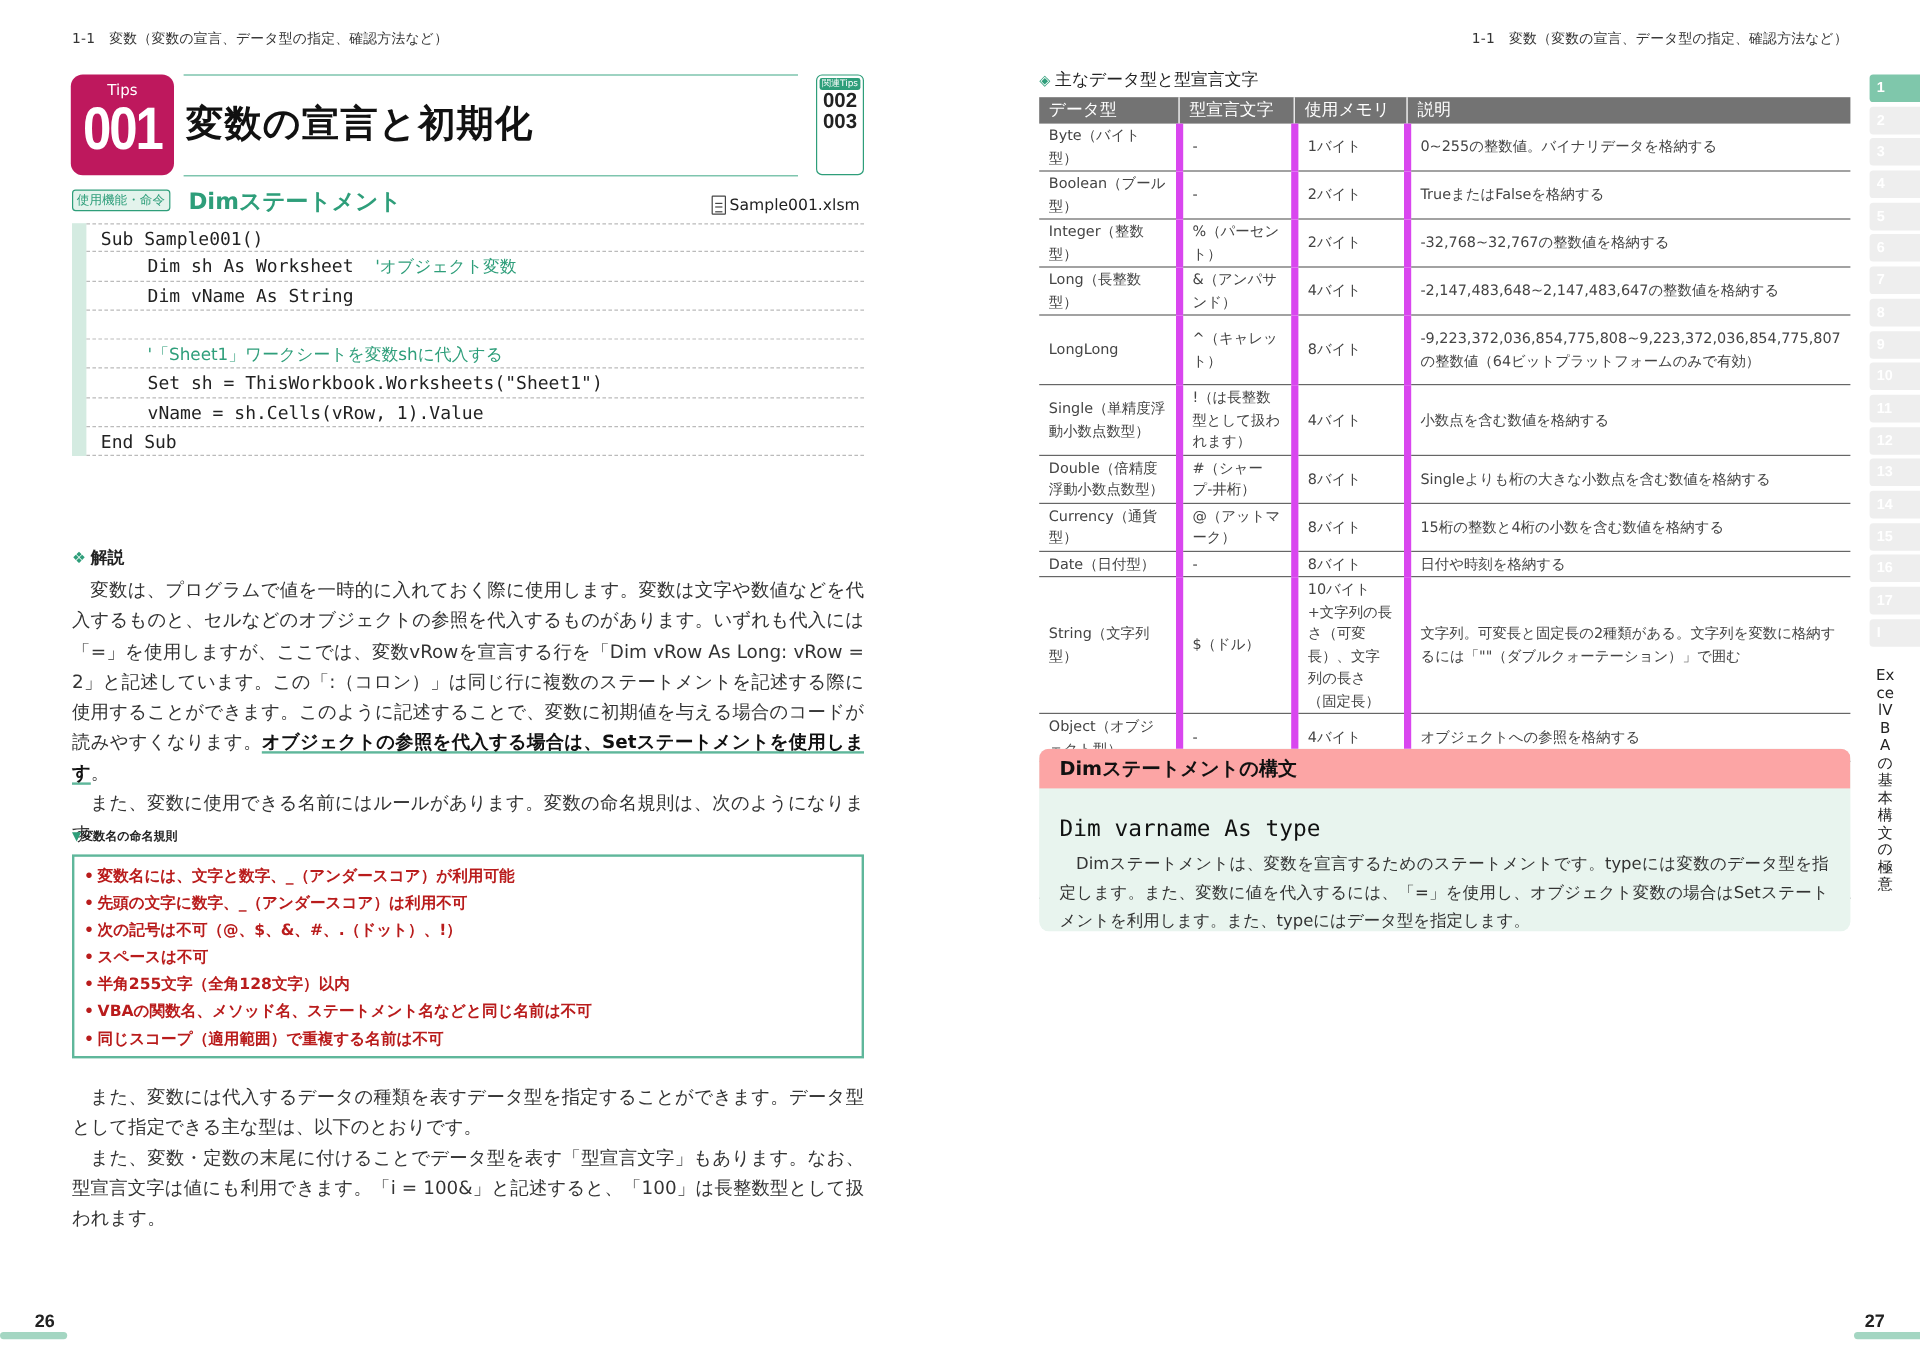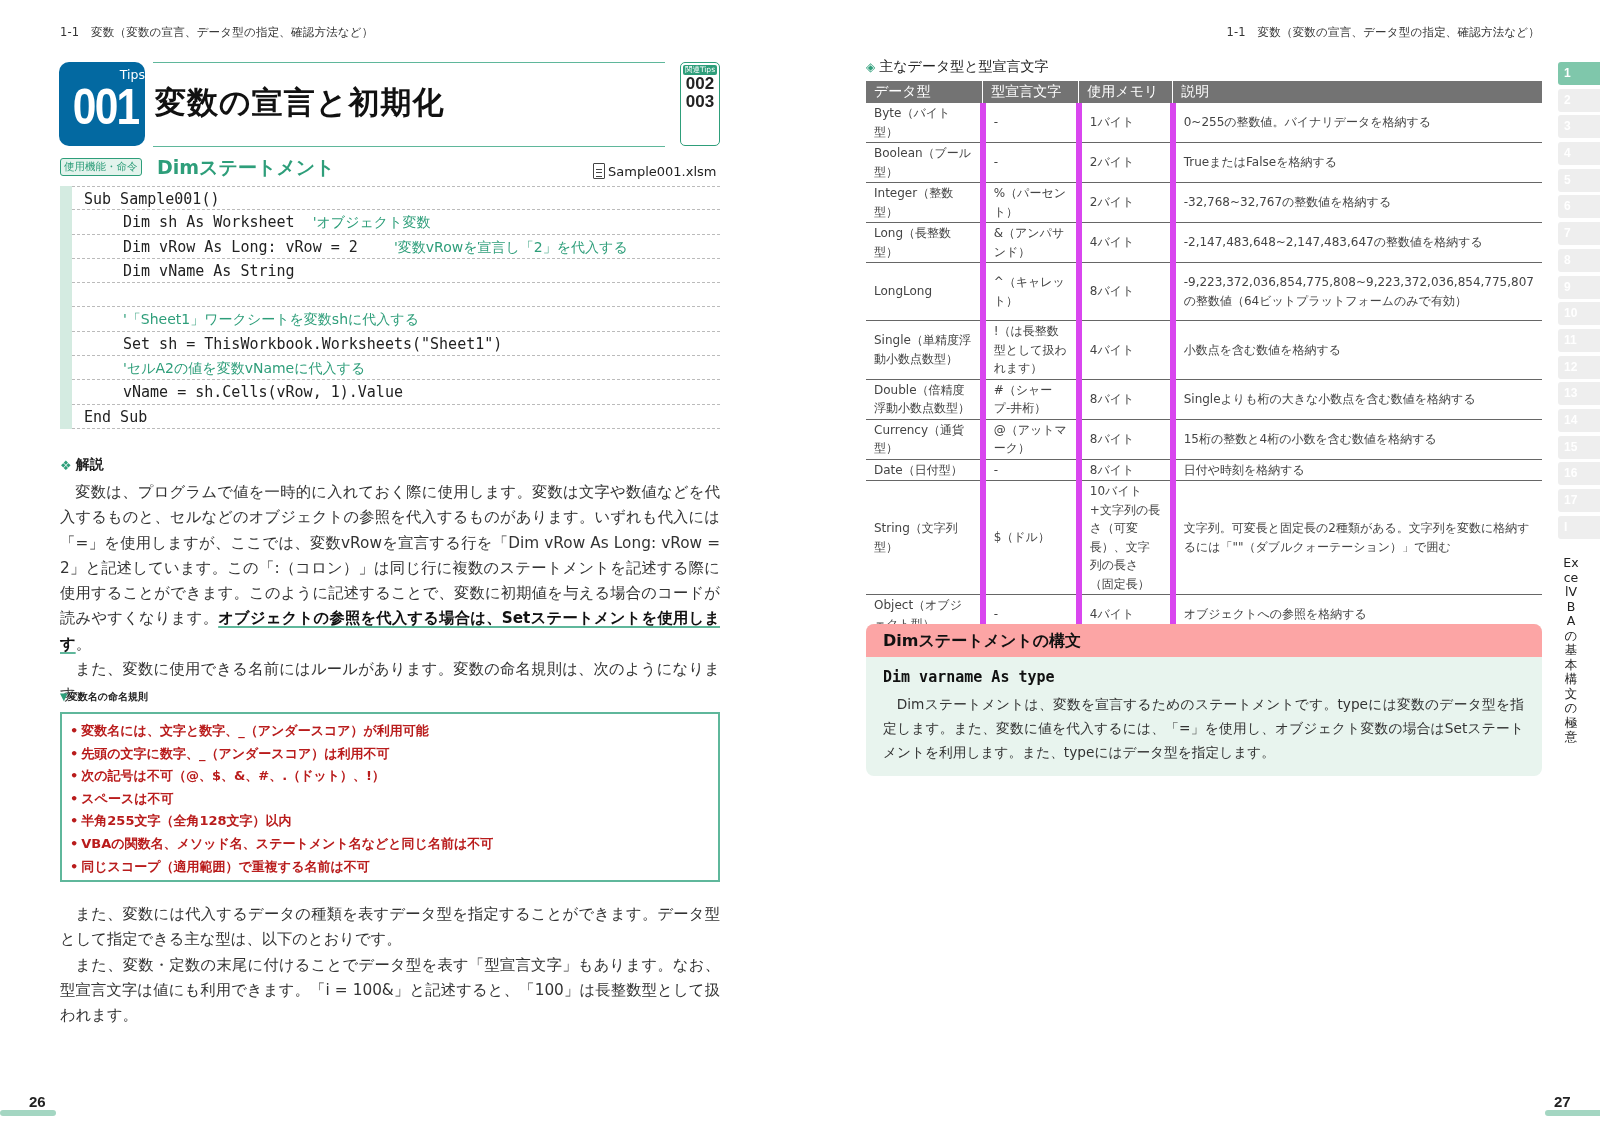--- a/index.html
+++ b/index.html
@@ -6,21 +6,21 @@
   html, body { width: 1600px; height: 1135px; background: #ffffff; overflow: hidden; }
   body { position: relative; font-family: "DejaVu Sans", sans-serif; color: #222; }
 
   .page { position: absolute; top: 0; height: 1135px; }
   .page-left { left: 0; width: 800px; }
 
   .running-head { position: absolute; top: 25px; font-size: 11.5px; color: #333; letter-spacing: 0.2px; }
   .page-left .running-head { left: 60px; }
 
   
-  .tips-badge { position: absolute; left: 59px; top: 62px; width: 86px; height: 84px; background: #0369a1; border-radius: 10px; color: #fff; text-align: right; }
+  .tips-badge { position: absolute; left: 59px; top: 62px; width: 86px; height: 84px; background: #be185d; border-radius: 10px; color: #fff; text-align: center; }
   .tips-badge .tips-label { display: block; font-size: 12.5px; margin-top: 5px; }
   .tips-badge .tips-num { display: block; font-family: "Liberation Sans", sans-serif; font-weight: bold; font-size: 50px; line-height: 50px; letter-spacing: -2px; margin-top: 0px; transform: scaleX(0.85); }
 
   .title-rule-top { position: absolute; left: 153px; top: 62px; width: 512px; height: 1px; background: #5fb79b; }
   .title-rule-bottom { position: absolute; left: 153px; top: 146px; width: 512px; height: 1px; background: #5fb79b; }
   .tip-title { position: absolute; left: 155px; top: 82px; font-size: 31px; font-weight: bold; color: #111; letter-spacing: 1px; }
 
   .related-tips { position: absolute; left: 680px; top: 62px; width: 40px; height: 84px; border: 1px solid #2e9e7a; border-radius: 5px; text-align: center; }
   .related-tips .rt-label { display: block; background: #2e9e7a; color: #fff; font-size: 7.5px; margin: 2px 2px 0 2px; border-radius: 2px; line-height: 10px; }
   .related-tips .rt-num { display: block; font-family: "Liberation Sans", sans-serif; font-weight: bold; font-size: 17px; line-height: 18px; color: #222; }
@@ -58,21 +58,21 @@
   table.types { position: absolute; left: 866px; top: 81px; width: 676px; border-collapse: collapse; font-size: 12px; color: #444; }
   table.types th { background: #737373; color: #fff; font-weight: normal; text-align: left; font-size: 14px; padding: 1px 8px; height: 22px; border-right: 1px solid #fff; }
   table.types th:last-child { border-right: none; }
   table.types td { border-bottom: 1px solid #666; border-right: 6px solid #d946ef; padding: 1px 8px; line-height: 18.5px; vertical-align: middle; }
   table.types td:last-child { border-right: none; }
   table.types col.c1 { width: 150px; } table.types col.c2 { width: 138px; } table.types col.c3 { width: 124px; } table.types col.c4 { width: 264px; }
 
   
   .syntax-box { position: absolute; left: 866px; top: 624px; width: 676px; height: 152px; border-radius: 8px; background: #e8f4ee; overflow: hidden; }
   .syntax-box .syntax-title { background: #fca5a5; height: 33px; line-height: 33px; padding-left: 17px; font-size: 16px; font-weight: bold; color: #111; }
-  .syntax-box .syntax-code { font-family: "DejaVu Sans Mono", monospace; font-weight: bold; font-size: 15px; padding: 11px 0 0 17px; color: #111; }
+  .syntax-box .syntax-code { font-family: "DejaVu Sans Mono", monospace; font-weight: normal; font-size: 19px; padding: 23px 0 0 17px; color: #111; }
   .syntax-box .syntax-desc { padding: 6px 18px 0 17px; font-size: 13.7px; line-height: 24px; color: #333; text-indent: 1em; text-align: justify; }
 
   
   .index-tabs { position: absolute; left: 1558px; top: 62px; width: 42px; }
   .index-tab { height: 23px; margin-bottom: 3.7px; background: #eeeeee; color: #fff; font-family: "Liberation Sans", sans-serif; font-weight: bold; font-size: 12px; padding-left: 6px; line-height: 23px; border-radius: 3px 0 0 3px; }
   .index-tab.active { background: #7fc7ab; }
   .vertical-label { position: absolute; left: 1563px; top: 556px; width: 16px; font-size: 12.5px; line-height: 14.5px; color: #222; text-align: center; word-break: break-all; }
 
   
   .page-num { position: absolute; top: 1093px; font-family: "Liberation Sans", sans-serif; font-weight: bold; font-size: 15px; color: #222; }
@@ -101,26 +101,24 @@
   <span class="usage-tag">使用機能・命令</span>
   <span class="usage-title">Dimステートメント</span>
   <div class="sample-file">
     <span class="file-icon"></span>
     <span>Sample001.xlsm</span>
   </div>
 
   <div class="code-block">
     <div class="code-line"><span>Sub Sample001()</span></div>
     <div class="code-line indent"><span>Dim sh As Worksheet</span>  <span class="cmt">'オブジェクト変数</span></div>
-    <div class="code-line indent"><span>Dim vRow As Long: vRow = 2</span>    <span class="cmt">'変数vRowを宣言し「2」を代入する</span></div>
     <div class="code-line indent"><span>Dim vName As String</span></div>
     <div class="code-line indent"><span></span></div>
     <div class="code-line indent"><span class="cmt">'「Sheet1」ワークシートを変数shに代入する</span></div>
     <div class="code-line indent"><span>Set sh = ThisWorkbook.Worksheets("Sheet1")</span></div>
-    <div class="code-line indent"><span class="cmt">'セルA2の値を変数vNameに代入する</span></div>
     <div class="code-line indent"><span>vName = sh.Cells(vRow, 1).Value</span></div>
     <div class="code-line"><span>End Sub</span></div>
   </div>
 
   <div class="section-heading">
     <span class="diamond-icon">❖</span>
     <span>解説</span>
   </div>
   <div class="body-text" style="top: 480px;">
     <p><span>変数は、プログラムで値を一時的に入れておく際に使用します。変数は文字や数値などを代入するものと、セルなどのオブジェクトの参照を代入するものがあります。いずれも代入には「=」を使用しますが、ここでは、変数vRowを宣言する行を「Dim vRow As Long: vRow = 2」と記述しています。この「:（コロン）」は同じ行に複数のステートメントを記述する際に使用することができます。このように記述することで、変数に初期値を与える場合のコードが読みやすくなります。</span><span class="emph">オブジェクトの参照を代入する場合は、Setステートメントを使用します</span><span>。</span></p>

